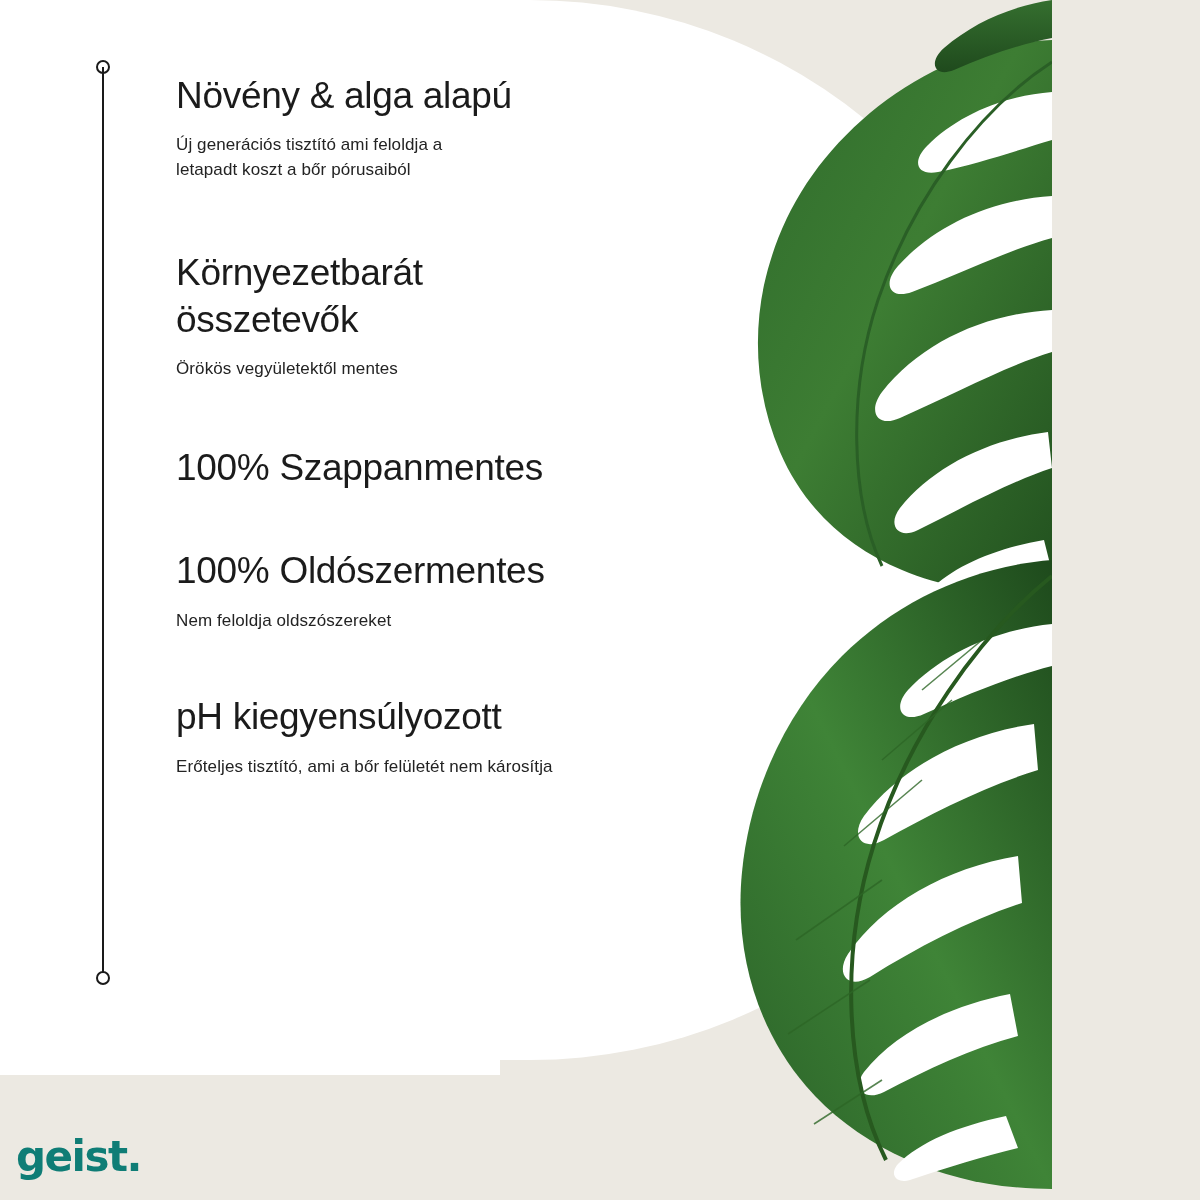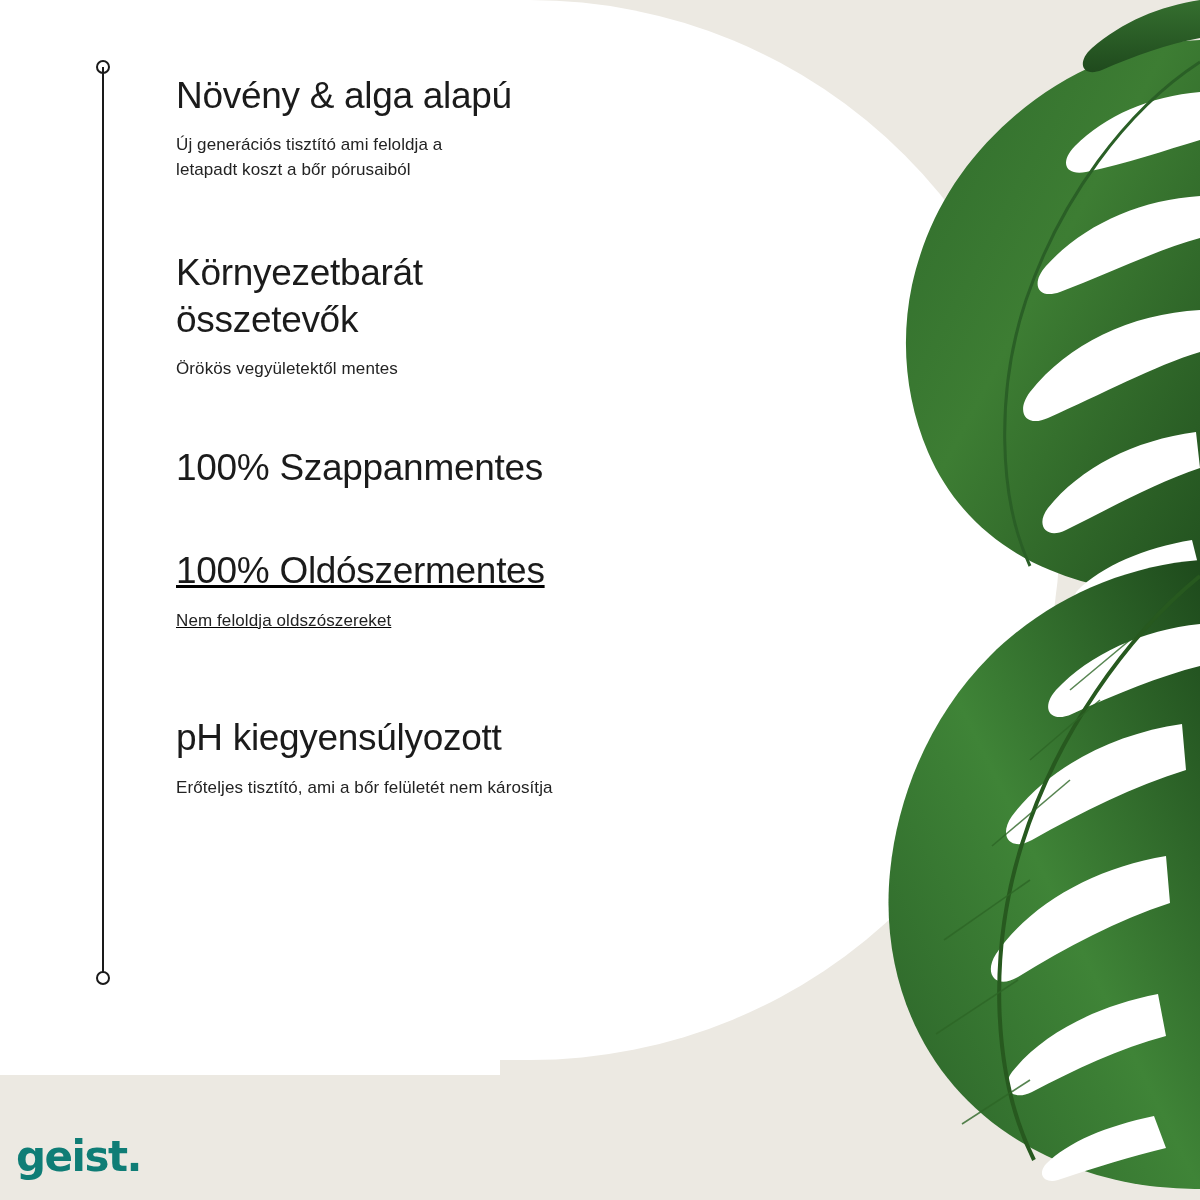--- a/index.html
+++ b/index.html
@@ -12,21 +12,21 @@
     overflow: hidden;
     font-family: "Liberation Sans", sans-serif;
     background: #ece9e2;
     position: relative;
   }
 
   
   #poster {
     position: absolute;
     inset: 0;
-    width: 1200px;
+    width: 1052px;
     height: 1200px;
     background: #ece9e2;
     overflow: hidden;
   }
 
   
   .white-panel {
     position: absolute;
     left: -40px;
     top: 0px;
@@ -102,21 +102,21 @@
     color: #232323;
     letter-spacing: 0.1px;
     margin: 0;
     white-space: pre-line;
   }
 
   
   #feature-0 { margin-bottom: 66px; }
   #feature-1 { margin-bottom: 62px; }
   #feature-2 { margin-bottom: 56px; }
-  #feature-3 { margin-bottom: 81px; text-decoration: underline; }
+  #feature-3 { margin-bottom: 60px; }
 
   
   .brand {
     position: absolute;
     left: 16px;
     bottom: 22px;
     font-size: 42px;
     line-height: 1;
     font-weight: 700;
     color: #0f7d76;

